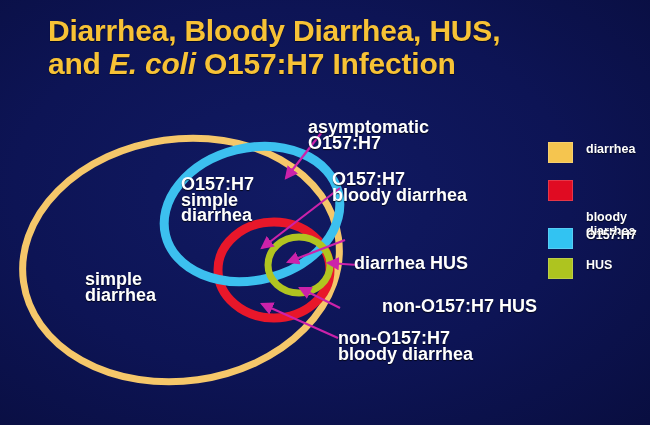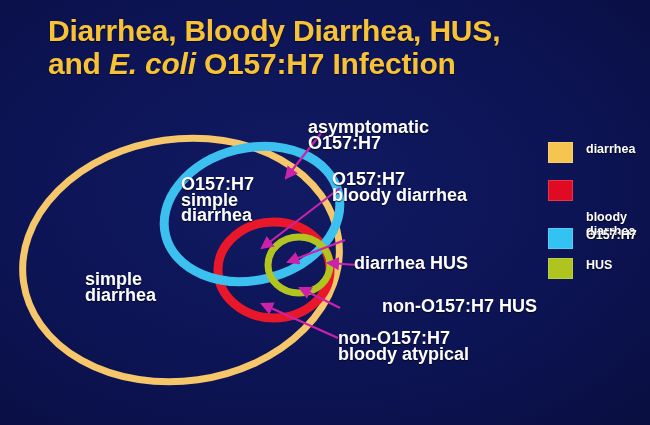--- a/index.html
+++ b/index.html
@@ -100,21 +100,21 @@
   <div class="lbl" id="lbl-o157simple">O157:H7
 simple
 diarrhea</div>
   <div class="lbl" id="lbl-asym">asymptomatic
 O157:H7</div>
   <div class="lbl" id="lbl-o157bloody">O157:H7
 bloody diarrhea</div>
   <div class="lbl" id="lbl-atyp">diarrhea HUS</div>
   <div class="lbl" id="lbl-nono157hus">non-O157:H7 HUS</div>
   <div class="lbl" id="lbl-nono157bloody">non-O157:H7
-bloody atypical</div>
+bloody diarrhea</div>
 
   <div id="legend">
     <div class="legend-row" id="row0">
       <span class="swatch" style="background: rgb(245, 197, 79);"></span>
       <span class="legend-label">diarrhea</span>
     </div>
     <div class="legend-row" id="row1">
       <span class="swatch" style="background: rgb(224, 11, 34);"></span>
       <span class="legend-label">bloody
 diarrhea</span>

